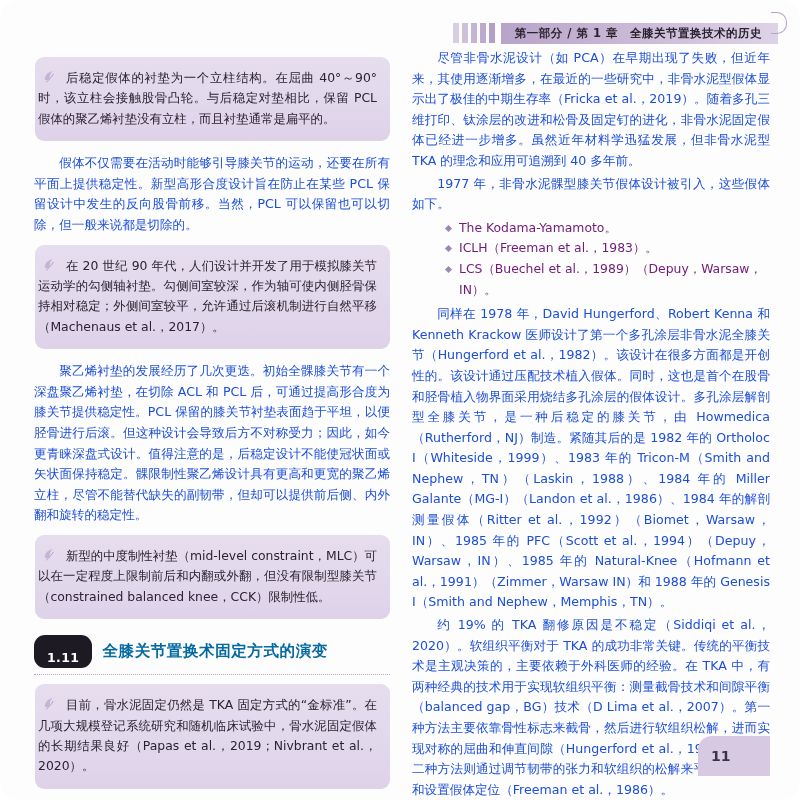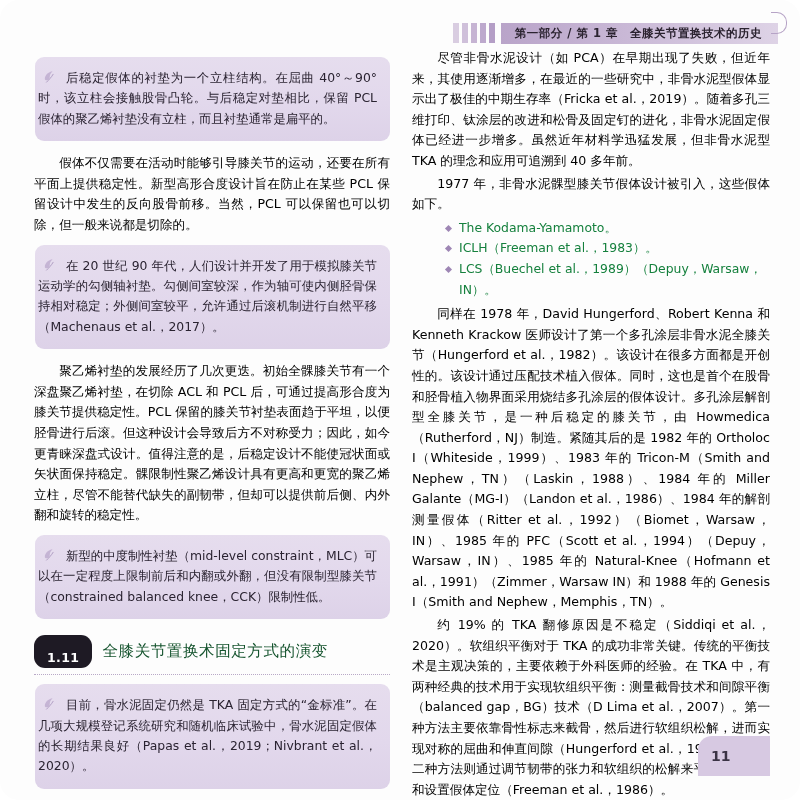--- a/index.html
+++ b/index.html
@@ -74,21 +74,21 @@
     top: 48px; left: 34px; right: 30px; bottom: 58px;
     display: flex;
     gap: 22px;
   }
   .col { width: 358px; }
   .col.right { width: 360px; }
 
   p.body {
     font-size: 12.6px;
     line-height: 20.6px;
-    color: #000000;
+    color: #1d4ed8;
     text-align: justify;
     text-indent: 2em;
     margin-bottom: 2px;
     font-family: "DejaVu Sans", "Liberation Sans", sans-serif;
   }
 
   
   .callout {
     position: relative;
     background: linear-gradient(180deg,#e6ddee 0%, #e2d8ec 55%, #ddd2e8 100%);
@@ -122,42 +122,42 @@
     color: #ffffff;
     font-size: 12.5px;
     font-weight: 700;
     padding: 15px 13px 3px 13px;
     border-radius: 11px;
     letter-spacing: .4px;
     font-family: "DejaVu Sans", "Liberation Sans", sans-serif;
   }
   .section-title {
     font-size: 15.5px;
-    font-weight: 400;
-    color: #14532d;
+    font-weight: 700;
+    color: #0369a1;
     letter-spacing: .6px;
     font-family: "DejaVu Sans", "Liberation Sans", sans-serif;
   }
   .section-rule {
     height: 0;
     border-bottom: 1.6px dotted #b9a9c7;
     margin: 5px 0 4px 0;
   }
 
   
   ul.bullets {
     list-style: none;
     margin: 3px 0 4px 0;
     padding-left: 34px;
   }
   ul.bullets li {
     position: relative;
     font-size: 12.4px;
     line-height: 20.6px;
-    color: #15803d;
+    color: #701a75;
     padding-left: 13px;
     font-family: "DejaVu Sans", "Liberation Sans", sans-serif;
   }
   ul.bullets li::before {
     content: "";
     position: absolute;
     left: 0; top: 8px;
     width: 5px; height: 5px;
     background: #9e86b4;
     transform: rotate(45deg);

